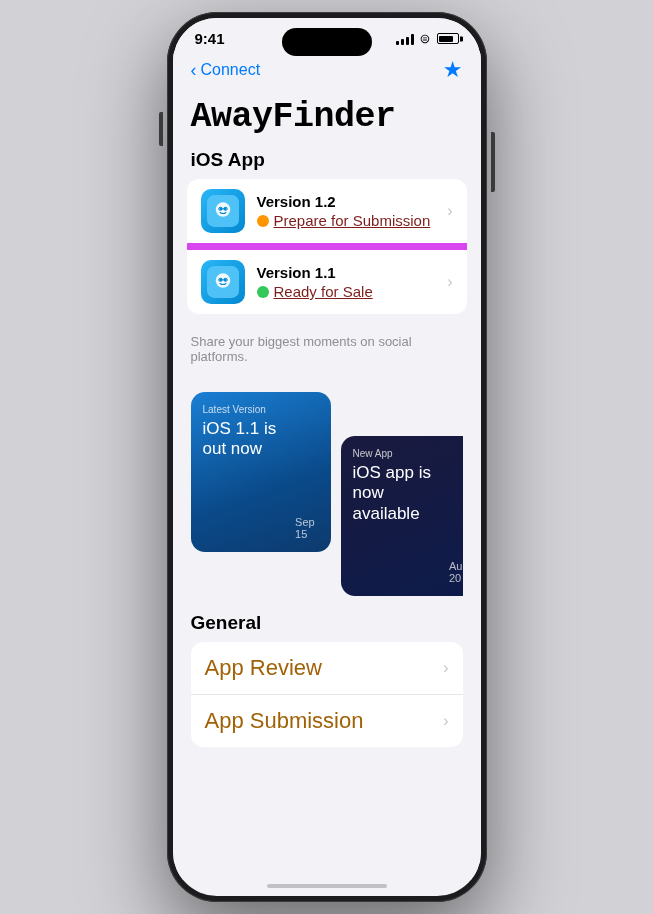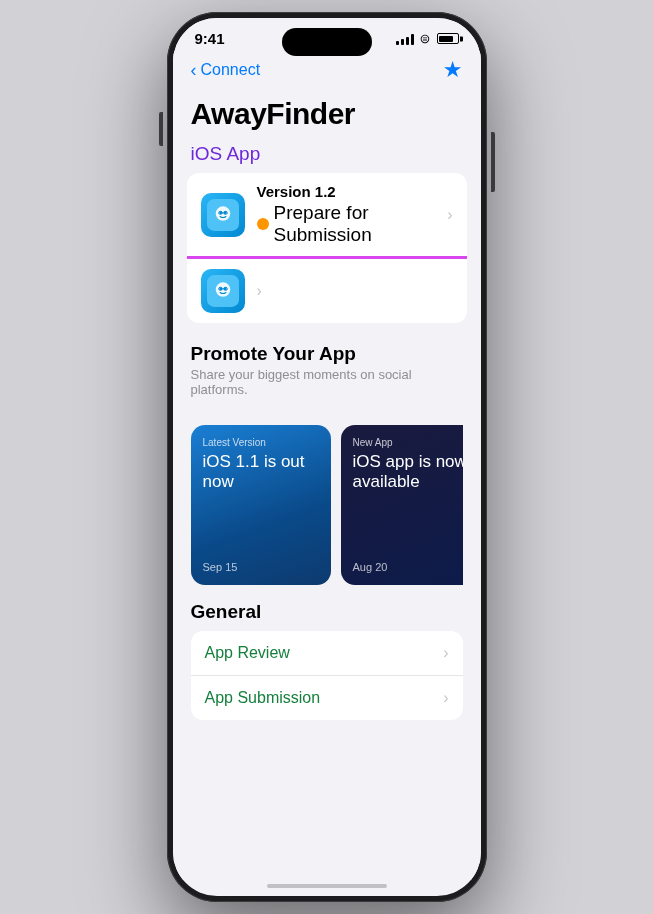--- a/index.html
+++ b/index.html
@@ -132,46 +132,47 @@
       color: #007aff;
       font-size: 22px;
     }
 
     
     .app-title-section {
       padding: 4px 18px 12px;
     }
 
     .app-name {
-      font-size: 30px;
+      font-size: 35px;
       font-weight: 700;
       color: #000;
       letter-spacing: -0.5px;
+      font-family: Liberation Mono, monospace;
     }
 
     
     .section-header {
       font-size: 19px;
-      font-weight: 400;
-      color: #6d28d9;
+      font-weight: 700;
+      color: #000000;
       padding: 0 18px 8px;
     }
 
     .card-list {
       background: #fff;
       border-radius: 12px;
       margin: 0 14px 16px;
       overflow: hidden;
     }
 
     .version-item {
       display: flex;
       align-items: center;
       padding: 10px 14px;
-      border-bottom: 3px solid #d946ef;
+      border-bottom: 7px solid #d946ef;
       cursor: pointer;
     }
 
     .version-item:last-child {
       border-bottom: none;
     }
 
     .app-icon {
       width: 44px;
       height: 44px;
@@ -216,22 +217,23 @@
 
     .status-dot.orange {
       background: #ff9500;
     }
 
     .status-dot.green {
       background: #34c759;
     }
 
     .version-status-text {
-      font-size: 19px;
-      color: #000000;
+      font-size: 15px;
+      color: #7f1d1d;
+      text-decoration: underline;
     }
 
     .chevron-right {
       color: #c7c7cc;
       font-size: 16px;
     }
 
     
     .promote-section {
       padding: 4px 18px 12px;
@@ -268,20 +270,21 @@
       overflow: hidden;
       position: relative;
     }
 
     .promo-card-1 {
       background: linear-gradient(160deg, #1a7fd4 0%, #0a4a8a 60%, #0d3a6e 100%);
     }
 
     .promo-card-2 {
       background: linear-gradient(160deg, #1a1a3e 0%, #0d1b4a 100%);
+      margin-top: 44px;
     }
 
     .promo-card-tag {
       font-size: 10px;
       color: rgba(255,255,255,0.75);
       font-weight: 500;
     }
 
     .promo-card-title {
       font-size: 17px;
@@ -292,21 +295,21 @@
     }
 
     .promo-card-date {
       font-size: 11px;
       color: rgba(255,255,255,0.7);
       margin-top: auto;
     }
 
     .promo-card-content {
       display: flex;
-      flex-direction: column;
+      flex-direction: row;
       height: 100%;
     }
 
     
     .general-section {
       padding: 4px 18px 8px;
     }
 
     .general-title {
       font-size: 19px;
@@ -328,22 +331,22 @@
       padding: 13px 14px;
       border-bottom: 1px solid #e5e5ea;
       cursor: pointer;
     }
 
     .menu-item:last-child {
       border-bottom: none;
     }
 
     .menu-item-label {
-      font-size: 16px;
-      color: #15803d;
+      font-size: 22px;
+      color: #a16207;
     }
 
     .home-indicator {
       width: 120px;
       height: 4px;
       background: #000;
       border-radius: 2px;
       margin: 4px auto 8px;
       opacity: 0.2;
     }
@@ -479,26 +482,32 @@
               </defs>
               <circle cx="22" cy="20" r="10" fill="white" opacity="0.9"></circle>
               <circle cx="19" cy="19" r="2" fill="#0288d1"></circle>
               <circle cx="25" cy="19" r="2" fill="#0288d1"></circle>
               <path d="M18 24 Q22 27 26 24" stroke="#0288d1" stroke-width="1.5" fill="none" stroke-linecap="round"></path>
               <rect x="16" y="17" width="5" height="4" rx="2" fill="none" stroke="#0288d1" stroke-width="1.2"></rect>
               <rect x="23" y="17" width="5" height="4" rx="2" fill="none" stroke="#0288d1" stroke-width="1.2"></rect>
               <line x1="21" y1="19" x2="23" y2="19" stroke="#0288d1" stroke-width="1.2"></line>
             </svg>
           </div>
+          <div class="version-info">
+            <div class="version-number">Version 1.1</div>
+            <div class="version-status">
+              <div class="status-dot green"></div>
+              <span class="version-status-text">Ready for Sale</span>
+            </div>
+          </div>
           <span class="chevron-right">›</span>
         </div>
       </div>
 
       <div class="promote-section">
-        <div class="promote-title">Promote Your App</div>
         <div class="promote-subtitle">Share your biggest moments on social platforms.</div>
         <div class="promo-cards">
           <div class="promo-card promo-card-1">
             <div class="promo-card-content">
               <div>
                 <div class="promo-card-tag">Latest Version</div>
                 <div class="promo-card-title">iOS 1.1 is out now</div>
               </div>
               <div class="promo-card-date">Sep 15</div>
             </div>

